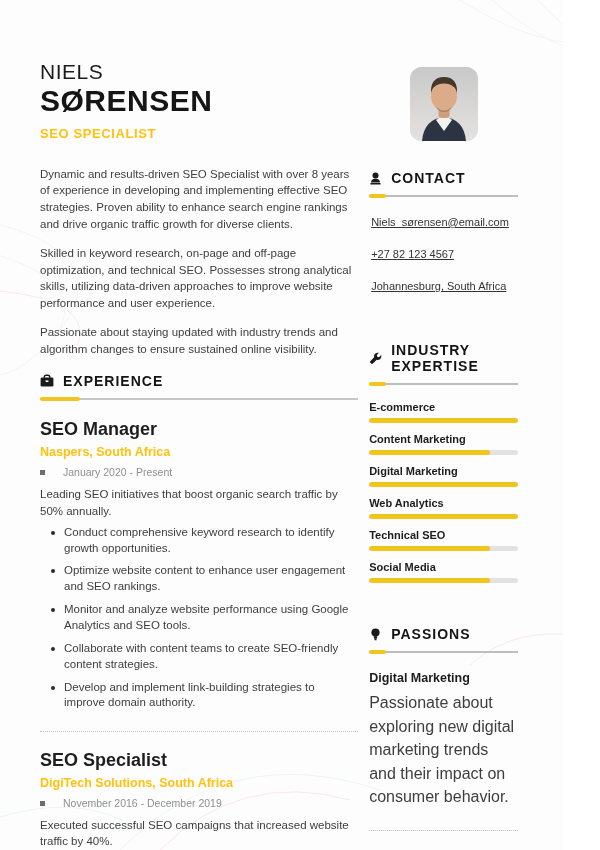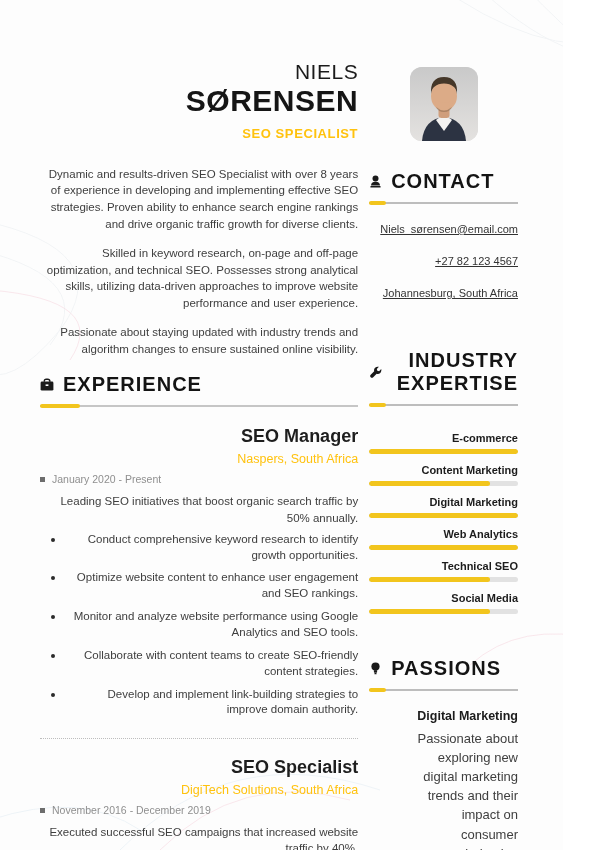--- a/index.html
+++ b/index.html
@@ -8,21 +8,20 @@
     font-family:"Liberation Sans", sans-serif;
     background:#ffffff;
     color:#3d3d3d;
     -webkit-font-smoothing:antialiased;
   }
   .page {
     position:relative;
     width:563px; height:850px;
     background:#fdfdfd;
     overflow:hidden;
-    text-align:right;
   }
   .bg-decor { position:absolute; inset:0; pointer-events:none; }
 
   .content {
     position:relative;
     display:flex;
     padding:60px 45px 0 40px;
   }
   .left-col  { width:350px; padding-right:8px; }
   .right-col { width:160px; margin-left:3px; }
@@ -44,43 +43,43 @@
   
   .summary { margin-top:25px; }
   .summary p {
     font-size:11.5px; line-height:1.46; color:#3e3e3e;
     margin-bottom:12px;
   }
 
   
   .section-head {
     display:flex; align-items:center; gap:9px;
-    font-size:20px; font-weight:800; letter-spacing:1px;
+    font-size:14px; font-weight:800; letter-spacing:1px;
     color:#141414; text-transform:uppercase;
   }
   .section-head .ico { display:inline-flex; flex:0 0 auto; }
   .divider { position:relative; height:4px; margin-top:8px; }
   .divider .line {
     position:absolute; left:0; right:0; top:1px; height:2px;
     background:#c6c6c6;
   }
   .divider .accent {
     position:absolute; left:0; top:0; height:4px; width:40px;
     background:#f2c51d; border-radius:2px;
   }
   .right-col .divider .accent { width:17px; }
   .right-col .divider .line { background:#bdbdbd; }
 
   
   .experience-section { margin-top:16px; }
   .job { margin-top:18px; }
   .job-role { font-size:18px; font-weight:700; color:#1e1e1e; }
-  .job-company { font-size:12.5px; font-weight:400; color:#ffc20e; margin-top:5px; }
+  .job-company { font-size:12.5px; font-weight:700; color:#ffc20e; margin-top:5px; }
   .job-dates {
-    display:flex; align-items:center; gap:7px;
+    display:flex; align-items:center; gap:18px;
     font-size:10.5px; color:#8f8f8f; margin-top:7px;
   }
   .job-dates .sq { width:5px; height:5px; background:#6d6d6d; flex:0 0 auto; }
   .job-lead { font-size:11.5px; line-height:1.4; color:#3e3e3e; margin-top:8px; }
   .job-bullets { margin-top:6px; padding-left:24px; list-style:none; }
   .job-bullets li {
     position:relative; font-size:11.5px; line-height:1.38;
     color:#3e3e3e; margin-bottom:7px;
   }
   .job-bullets li::before {
@@ -93,33 +92,33 @@
   .photo-wrap { display:flex; justify-content:center; margin-top:7px; }
   .photo {
     width:68px; height:74px; border-radius:12px; overflow:hidden;
     background:#d8d8d8;
   }
   .contact-section { margin-top:29px; }
   .contact-list { margin-top:7px; }
   .contact-item { font-size:11px; color:#333333; padding:11px 0 9px 2px;text-decoration:underline; }
 
   .expertise-section { margin-top:41px; }
-  .skills { margin-top:25px; }
+  .skills { margin-top:15px; }
   .skill { margin-bottom:10px; }
   .skill-label { font-size:11px; font-weight:700; color:#1c1c1c; }
   .skill-bar {
     margin-top:5px; height:5px; border-radius:3px;
     background:#e2e2e2; overflow:hidden;
   }
   .skill-fill { height:100%; border-radius:3px; background:#f2c51d; }
 
   .passions-section { margin-top:43px; }
   .passion { margin-top:17px; }
   .passion-title { font-size:12.5px; font-weight:700; color:#1c1c1c; }
-  .passion-text { font-size:13px; line-height:1.47; color:#3e3e3e; margin-top:6px;margin-left:39px; }
+  .passion-text { font-size:16px; line-height:1.47; color:#3e3e3e; margin-top:6px; }
   .passion-sep { border-top:1px dotted #bdbdbd; margin:21px 0 4px 0; }
 </style>
 </head>
 <body>
 
 <div class="page">
 
   <svg class="bg-decor" width="600" height="850" viewBox="0 0 600 850">
     <g fill="none" stroke="#e9edf0" stroke-width="1" opacity="0.55">
       <path d="M430,-20 Q540,60 620,40"></path>

